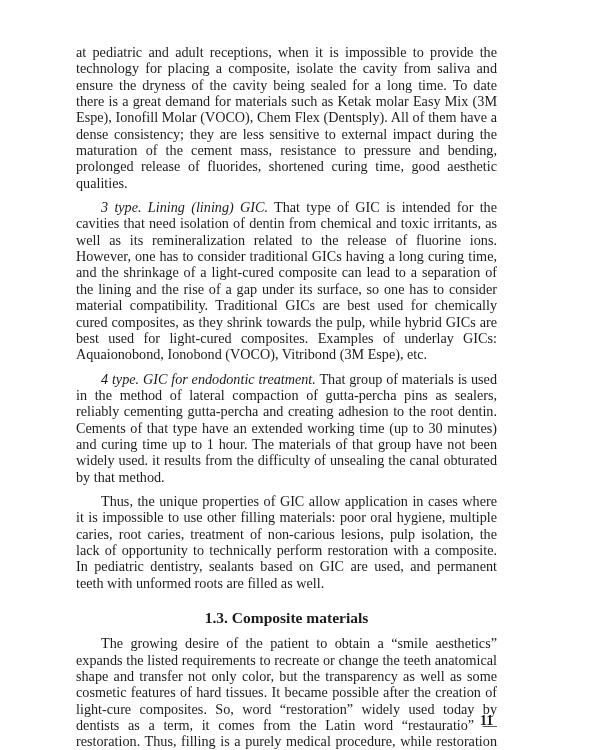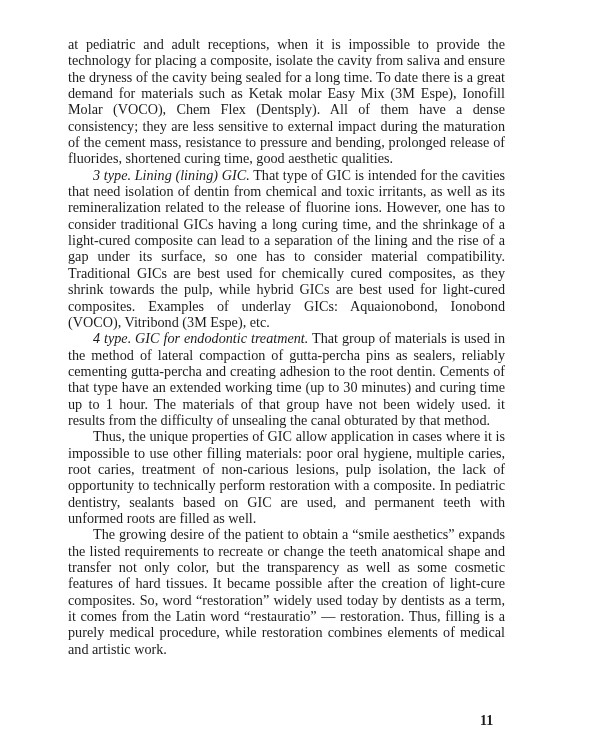--- a/index.html
+++ b/index.html
@@ -13,21 +13,21 @@
       position: absolute;
       left: 68px;
       top: 36px;
       width: 437px;
       font-family: "Liberation Serif", serif;
       font-size: 14.2px;
       line-height: 16.35px;
       color: #1c1c1c;
       text-align: justify;
     }
-    .page p { margin: 0; }
+    .page p { margin: 8px; }
     .indent { text-indent: 25px; }
     .page em { }
     .heading {
       text-align: center;
       font-weight: bold;
       font-size: 15.5px;
       margin-top: 19px !important;
       margin-bottom: 9px !important;
       text-indent: 0;
     }
@@ -46,17 +46,18 @@
 
 <div class="page">
   <p>at pediatric and adult receptions, when it is impossible to provide the technology for placing a composite, isolate the cavity from saliva and ensure the dryness of the cavity being sealed for a long time. To date there is a great demand for materials such as Ketak molar Easy Mix (3M Espe), Ionofill Molar (VOCO), Chem Flex (Dentsply). All of them have a dense consistency; they are less sensitive to external impact during the maturation of the cement mass, resistance to pressure and bending, prolonged release of fluorides, shortened curing time, good aesthetic qualities.</p>
 
   <p class="indent"><em>3 type. Lining (lining) GIC.</em><span> That type of GIC is intended for the cavities that need isolation of dentin from chemical and toxic irritants, as well as its remineralization related to the release of fluorine ions. However, one has to consider traditional GICs having a long curing time, and the shrinkage of a light-cured composite can lead to a separation of the lining and the rise of a gap under its surface, so one has to consider material compatibility. Traditional GICs are best used for chemically cured composites, as they shrink towards the pulp, while hybrid GICs are best used for light-cured composites. Examples of underlay GICs: Aquaionobond, Ionobond (VOCO), Vitribond (3M Espe), etc.</span></p>
 
   <p class="indent"><em>4 type. GIC for endodontic treatment.</em><span> That group of materials is used in the method of lateral compaction of gutta-percha pins as sealers, reliably cementing gutta-percha and creating adhesion to the root dentin. Cements of that type have an extended working time (up to 30 minutes) and curing time up to 1 hour. The materials of that group have not been widely used. it results from the difficulty of unsealing the canal obturated by that method.</span></p>
 
   <p class="indent">Thus, the unique properties of GIC allow application in cases where it is impossible to use other filling materials: poor oral hygiene, multiple caries, root caries, treatment of non-carious lesions, pulp isolation, the lack of opportunity to technically perform restoration with a composite. In pediatric dentistry, sealants based on GIC are used, and permanent teeth with unformed roots are filled as well.</p>
 
+  <p class="heading">1.3. Composite materials</p>
 
   <p class="indent">The growing desire of the patient to obtain a “smile aesthetics” expands the listed requirements to recreate or change the teeth anatomical shape and transfer not only color, but the transparency as well as some cosmetic features of hard tissues. It became possible after the creation of light-cure composites. So, word “restoration” widely used today by dentists as a term, it comes from the Latin word “restauratio” — restoration. Thus, filling is a purely medical procedure, while restoration combines elements of medical and artistic work.</p>
 </div>
 
 <div class="page-number">11</div>
 
 </body></html>

